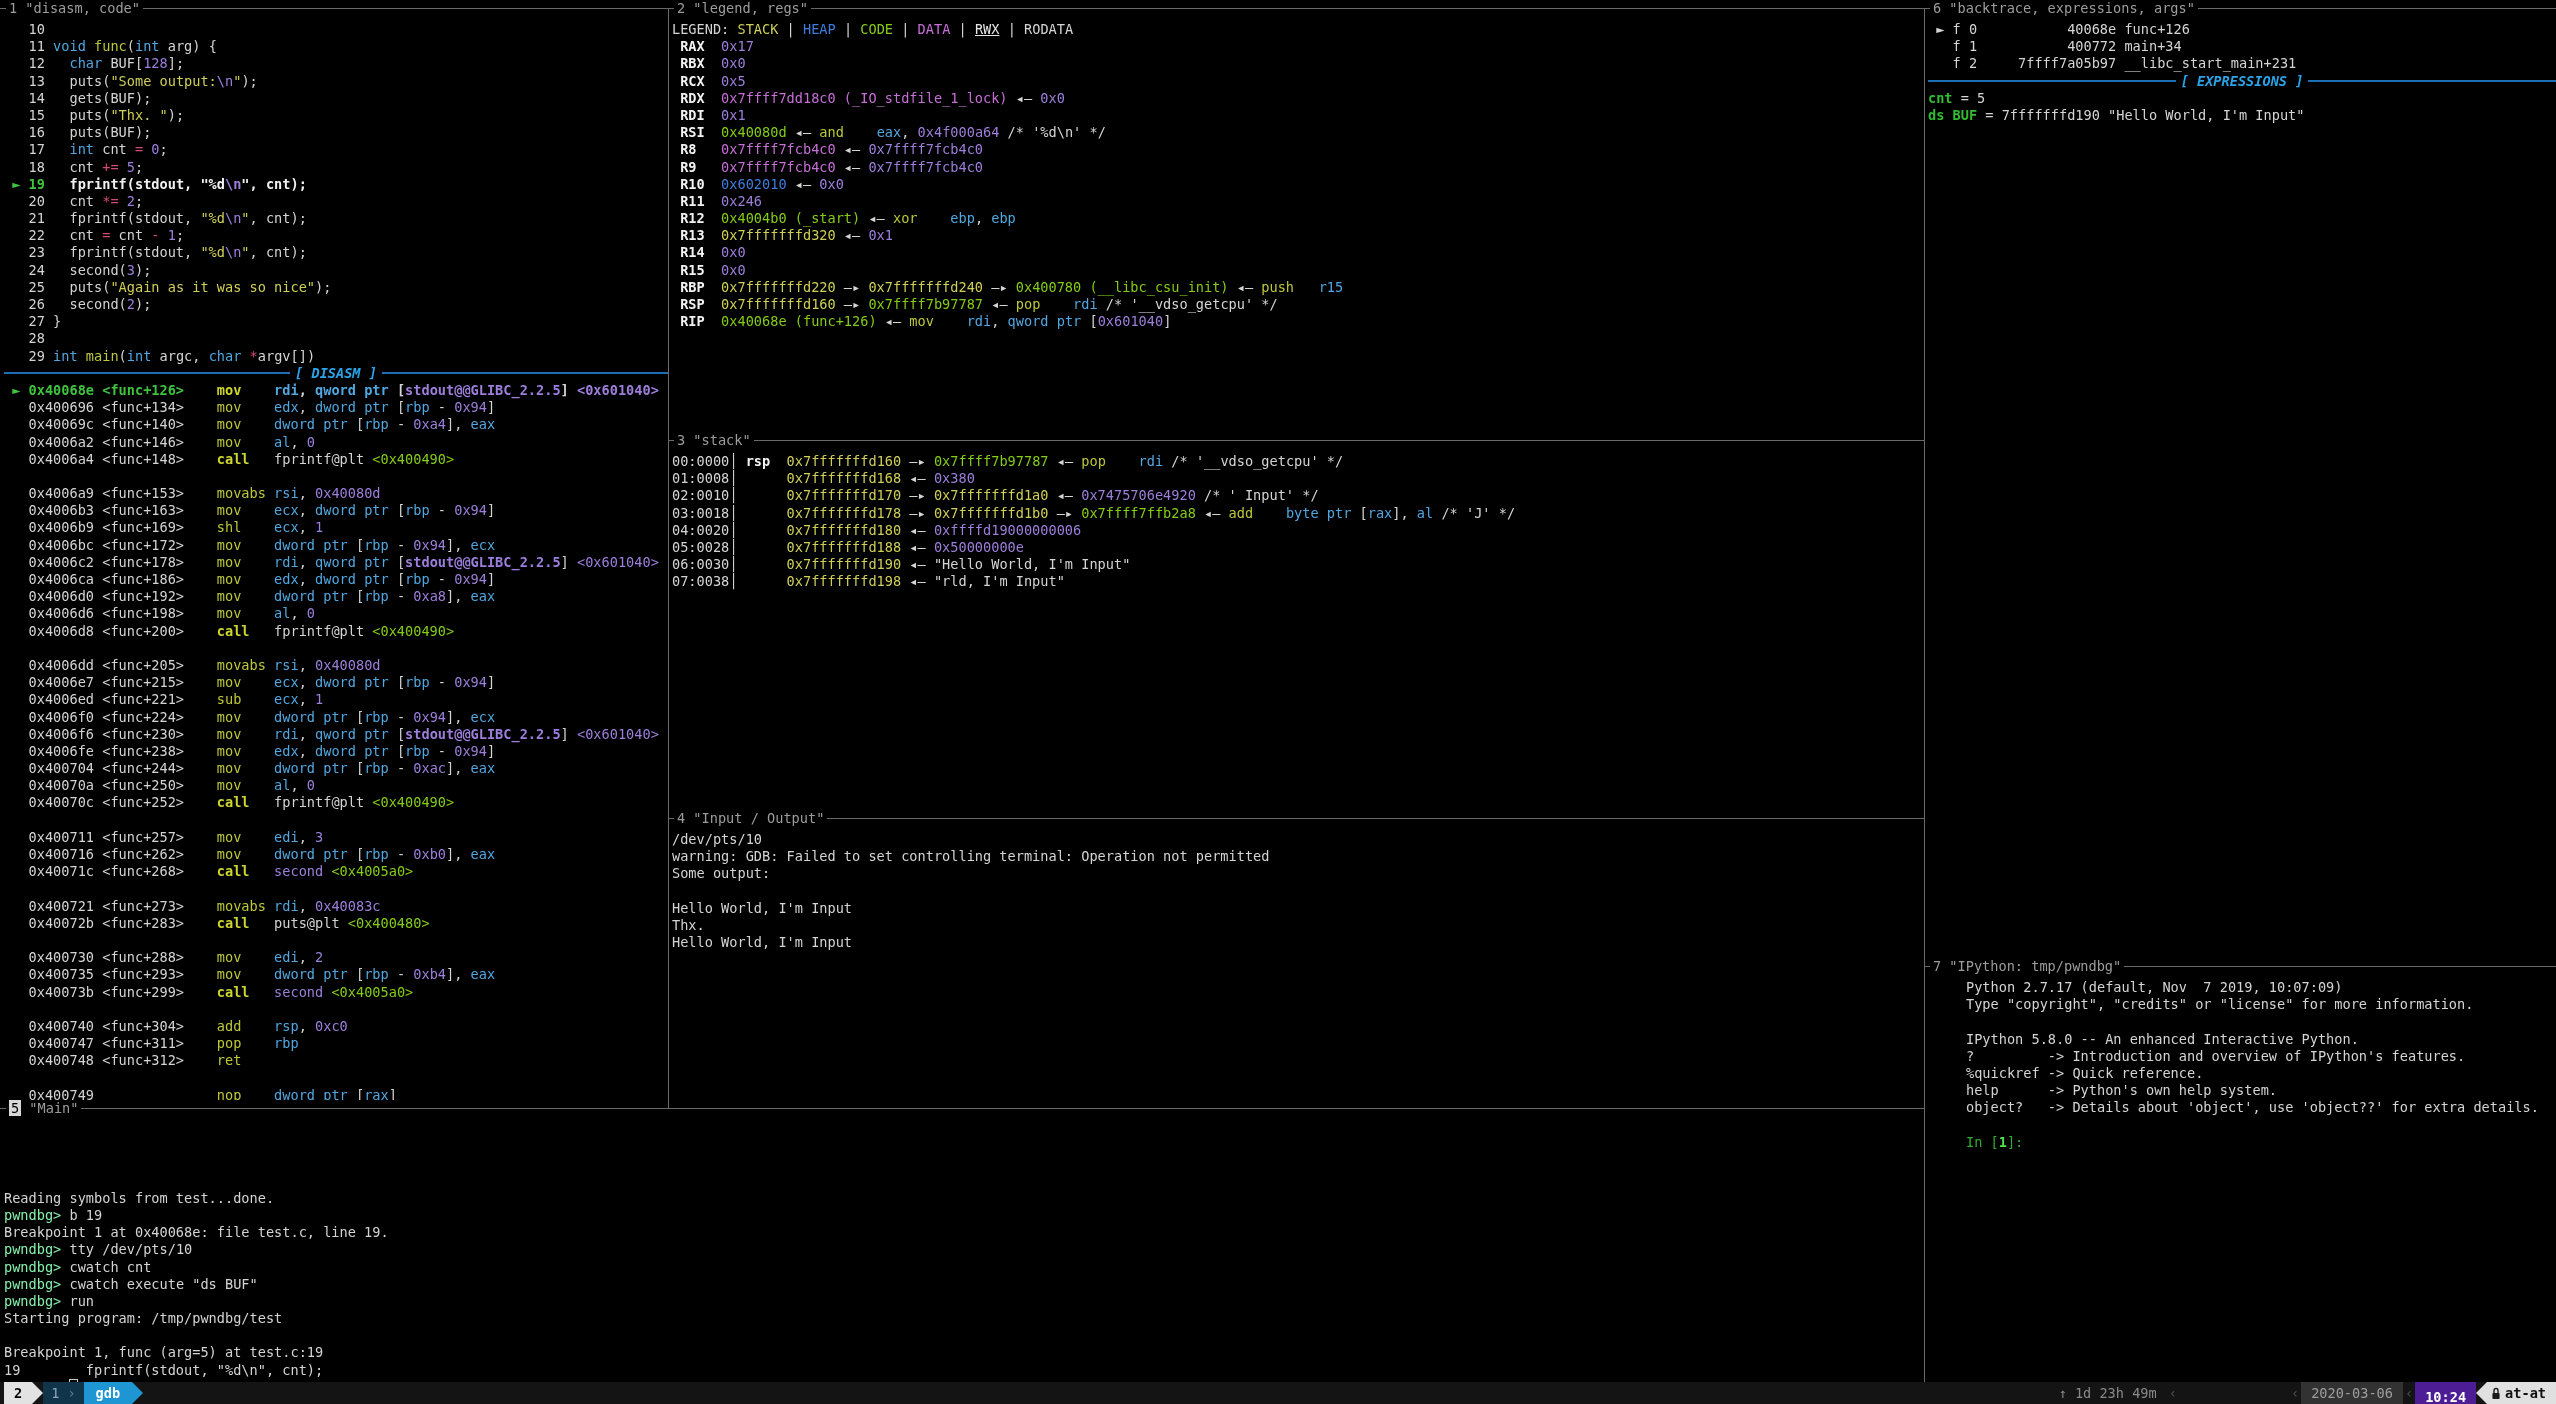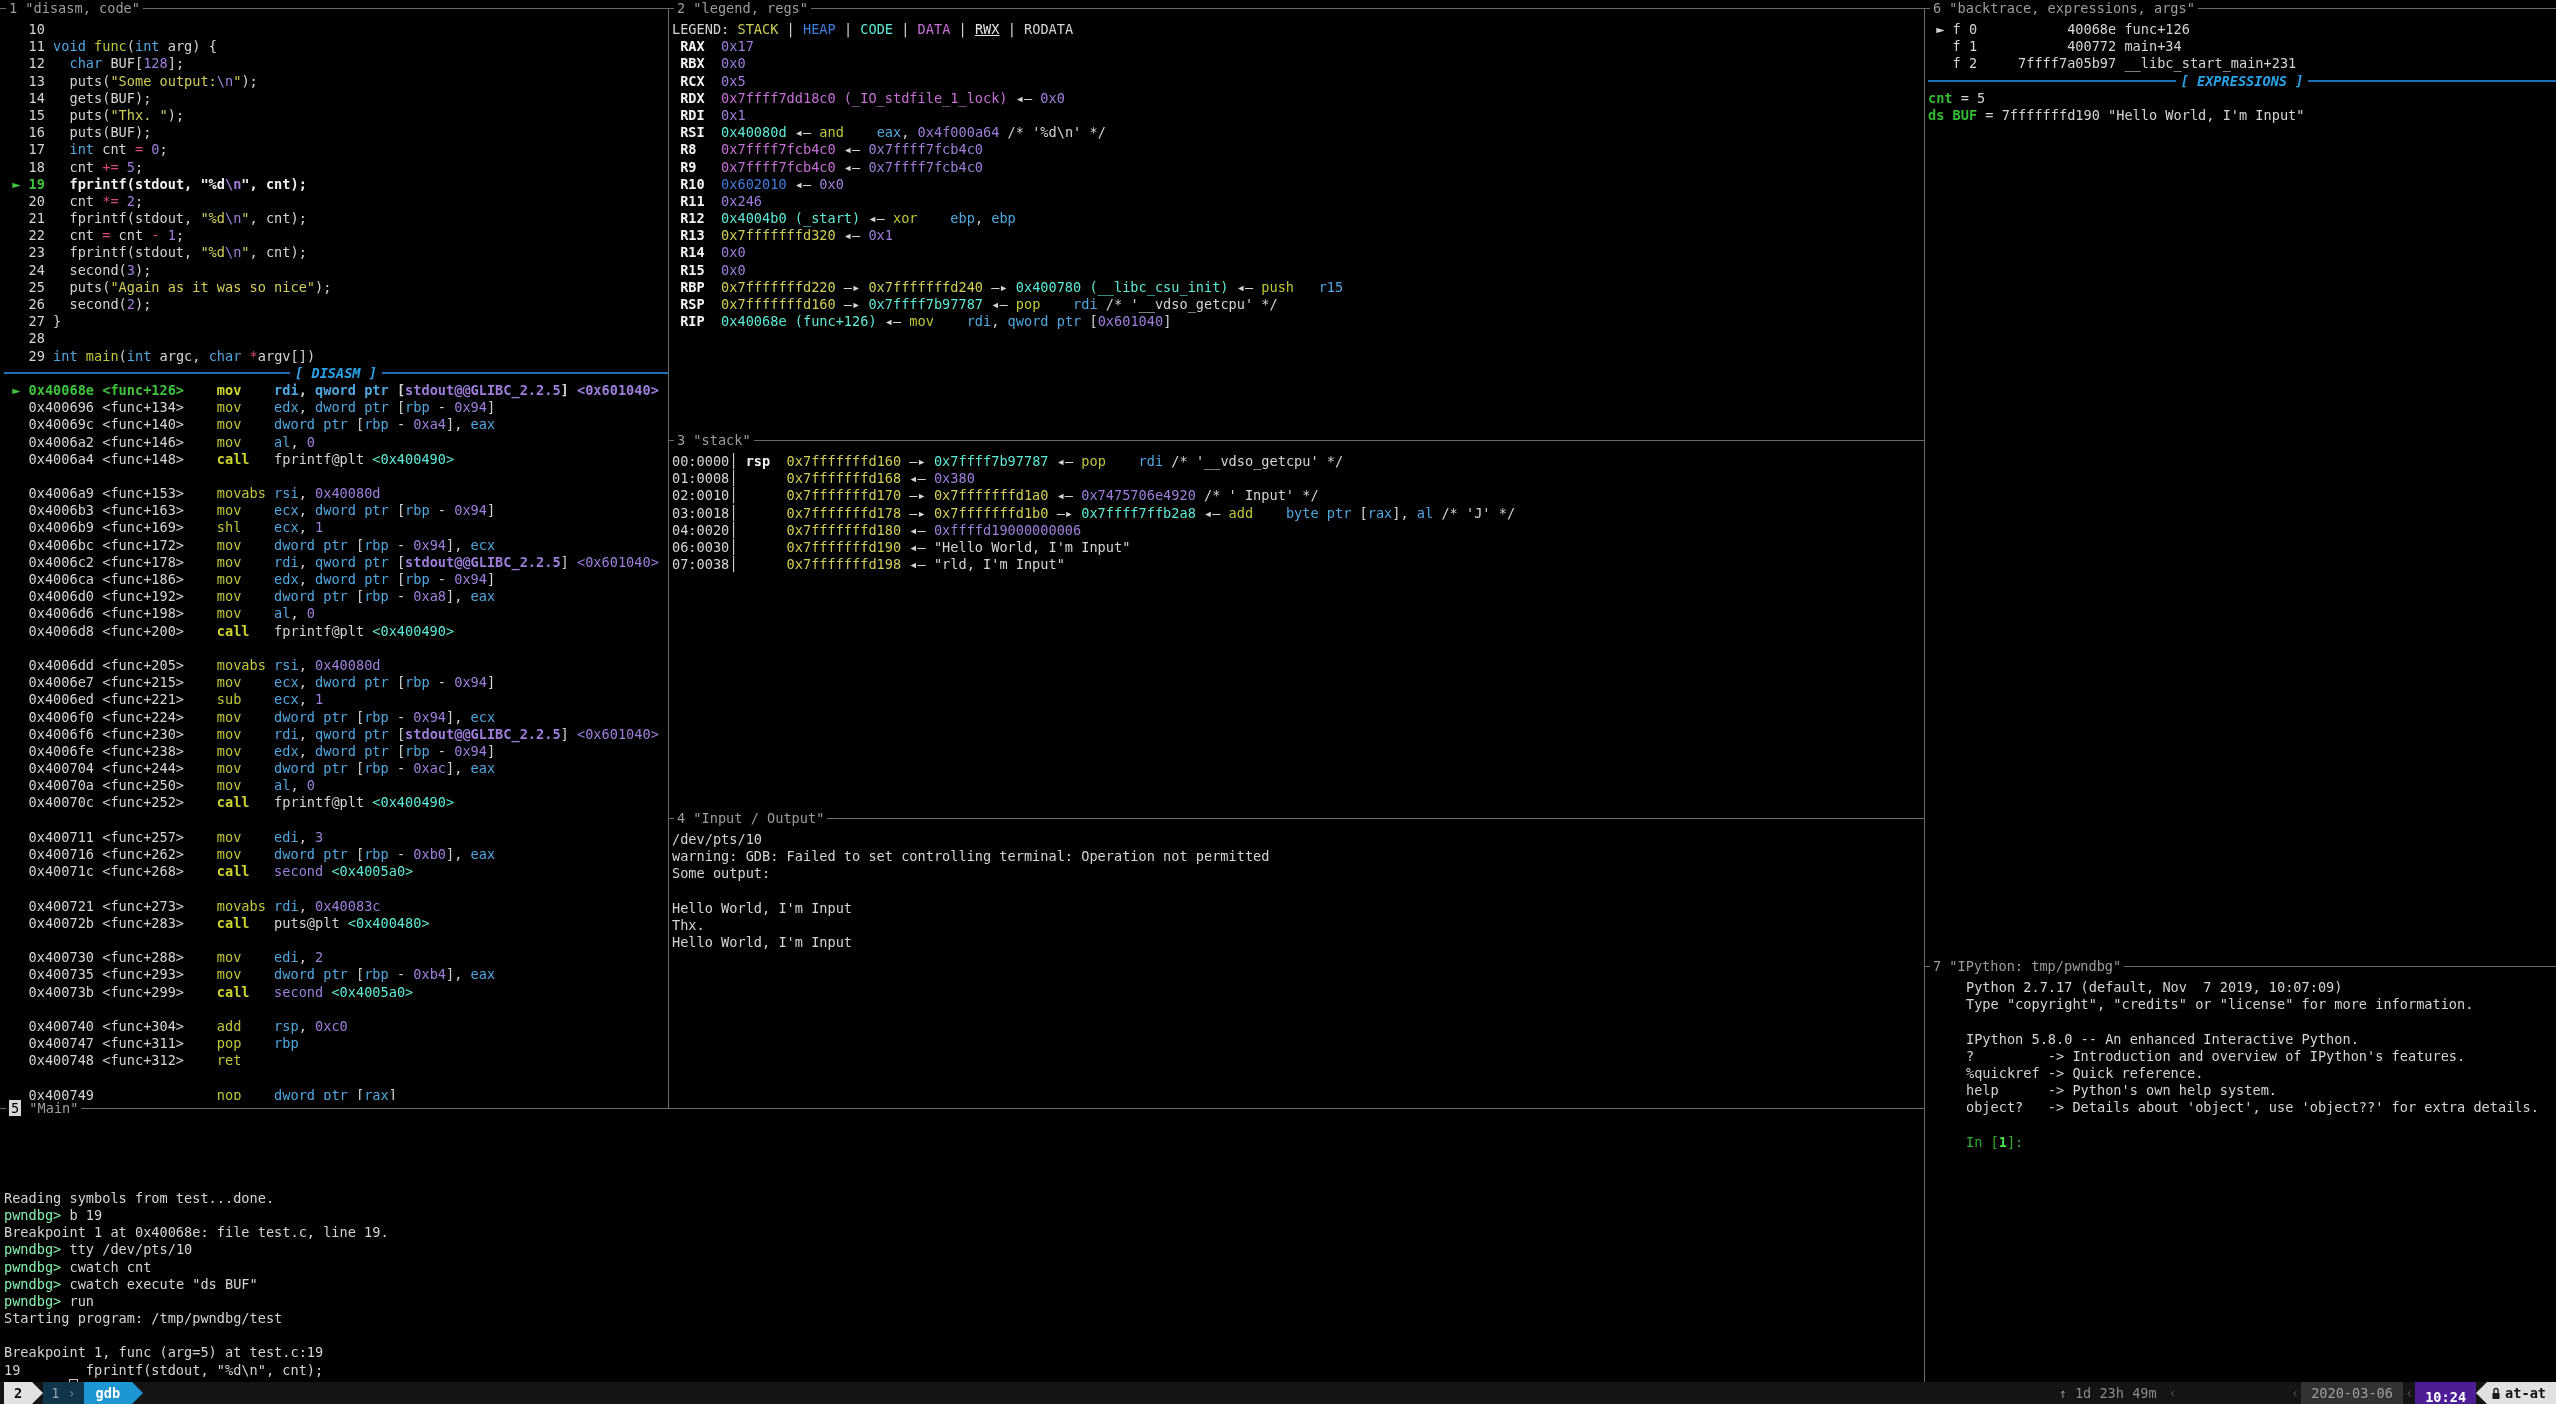--- a/index.html
+++ b/index.html
@@ -11,21 +11,21 @@
   .hl span{font-weight:bold;}
   .ptitle{position:absolute;height:17px;line-height:17px;background:#000;padding:0 3px;
           color:#9c9c9c;white-space:pre;z-index:3;}
   .hline{position:absolute;height:1px;background:#6a6a6a;z-index:1;}
   .vline{position:absolute;width:1px;background:#6a6a6a;z-index:1;}
   
   .t-f{color:#d4d4d4}.t-b{color:#f2f2f2;font-weight:bold}.t-g{color:#9c9c9c}
   .t-G{color:#3ec33e;font-weight:bold}.t-y{color:#cfcf58}.t-m{color:#bdc73a}
   .t-mb{color:#ccd62e;font-weight:bold}.t-c{color:#51a7e0}.t-B{color:#3f7ddd}
   .t-p{color:#9d7fdb}.t-P{color:#9d7fdb;font-weight:bold}.t-M{color:#c66fd6}
-  .t-r{color:#5eead4}.t-R{color:#86efac;font-weight:normal}.t-k{color:#d6497a}
+  .t-r{color:#84cc16}.t-R{color:#86efac;font-weight:normal}.t-k{color:#d6497a}
   .t-u{color:#e6e6e6;text-decoration:underline}
   .t-e{color:#33bb33;font-weight:bold}.t-i{color:#2fae2f}.t-I{color:#4ce64c;font-weight:bold}
   .t-inv{background:#d8d8d8;color:#000;padding:0 2px}
   .t-cur{display:inline-block;width:7px;height:14px;border:1px solid #c8c8c8;vertical-align:-2px}
   .divider{display:flex;align-items:center;height:17.2px;font-style:italic;}
   .divider:before,.divider:after{content:"";flex:1;height:2px;background:#1c6fb4;}
   .divlabel{color:#2ba3e8;font-weight:bold;padding:0 5px;}
   
   #statusbar{position:absolute;left:0;top:1382px;width:2556px;height:22px;background:#141414;
              display:flex;justify-content:space-between;align-items:stretch;z-index:5;}
@@ -164,20 +164,21 @@
         <div class="ln"><span class="t-b"> RIP  </span><span class="t-r">0x40068e (func+126)</span><span class="t-f"> ◂— </span><span class="t-m">mov</span><span class="t-f">    </span><span class="t-c">rdi</span><span class="t-f">, </span><span class="t-c">qword ptr</span><span class="t-f"> [</span><span class="t-p">0x601040</span><span class="t-f">]</span></div>
       </div>
     </div>
   <div class="pane" id="pane-stack">
       <div class="pbody">
         <div class="ln"><span class="t-f">00:0000│ </span><span class="t-b">rsp</span><span class="t-f">  </span><span class="t-y">0x7fffffffd160</span><span class="t-f"> —▸ </span><span class="t-r">0x7ffff7b97787</span><span class="t-f"> ◂— </span><span class="t-m">pop</span><span class="t-f">    </span><span class="t-c">rdi</span><span class="t-f"> /* '__vdso_getcpu' */</span></div>
         <div class="ln"><span class="t-f">01:0008│      </span><span class="t-y">0x7fffffffd168</span><span class="t-f"> ◂— </span><span class="t-p">0x380</span></div>
         <div class="ln"><span class="t-f">02:0010│      </span><span class="t-y">0x7fffffffd170</span><span class="t-f"> —▸ </span><span class="t-y">0x7fffffffd1a0</span><span class="t-f"> ◂— </span><span class="t-p">0x7475706e4920</span><span class="t-f"> /* ' Input' */</span></div>
         <div class="ln"><span class="t-f">03:0018│      </span><span class="t-y">0x7fffffffd178</span><span class="t-f"> —▸ </span><span class="t-y">0x7fffffffd1b0</span><span class="t-f"> —▸ </span><span class="t-r">0x7ffff7ffb2a8</span><span class="t-f"> ◂— </span><span class="t-m">add</span><span class="t-f">    </span><span class="t-c">byte ptr</span><span class="t-f"> [</span><span class="t-c">rax</span><span class="t-f">], </span><span class="t-c">al</span><span class="t-f"> /* 'J' */</span></div>
         <div class="ln"><span class="t-f">04:0020│      </span><span class="t-y">0x7fffffffd180</span><span class="t-f"> ◂— </span><span class="t-p">0xffffd19000000006</span></div>
+        <div class="ln"><span class="t-f">05:0028│      </span><span class="t-y">0x7fffffffd188</span><span class="t-f"> ◂— </span><span class="t-p">0x50000000e</span></div>
         <div class="ln"><span class="t-f">06:0030│      </span><span class="t-y">0x7fffffffd190</span><span class="t-f"> ◂— </span><span class="t-f">"Hello World, I'm Input"</span></div>
         <div class="ln"><span class="t-f">07:0038│      </span><span class="t-y">0x7fffffffd198</span><span class="t-f"> ◂— </span><span class="t-f">"rld, I'm Input"</span></div>
       </div>
     </div>
   <div class="pane" id="pane-io">
       <div class="pbody">
         <div class="ln"><span class="t-f">/dev/pts/10</span></div>
         <div class="ln"><span class="t-f">warning: GDB: Failed to set controlling terminal: Operation not permitted</span></div>
         <div class="ln"><span class="t-f">Some output:</span></div>
         <div class="ln"><span class="t-f"></span></div>

